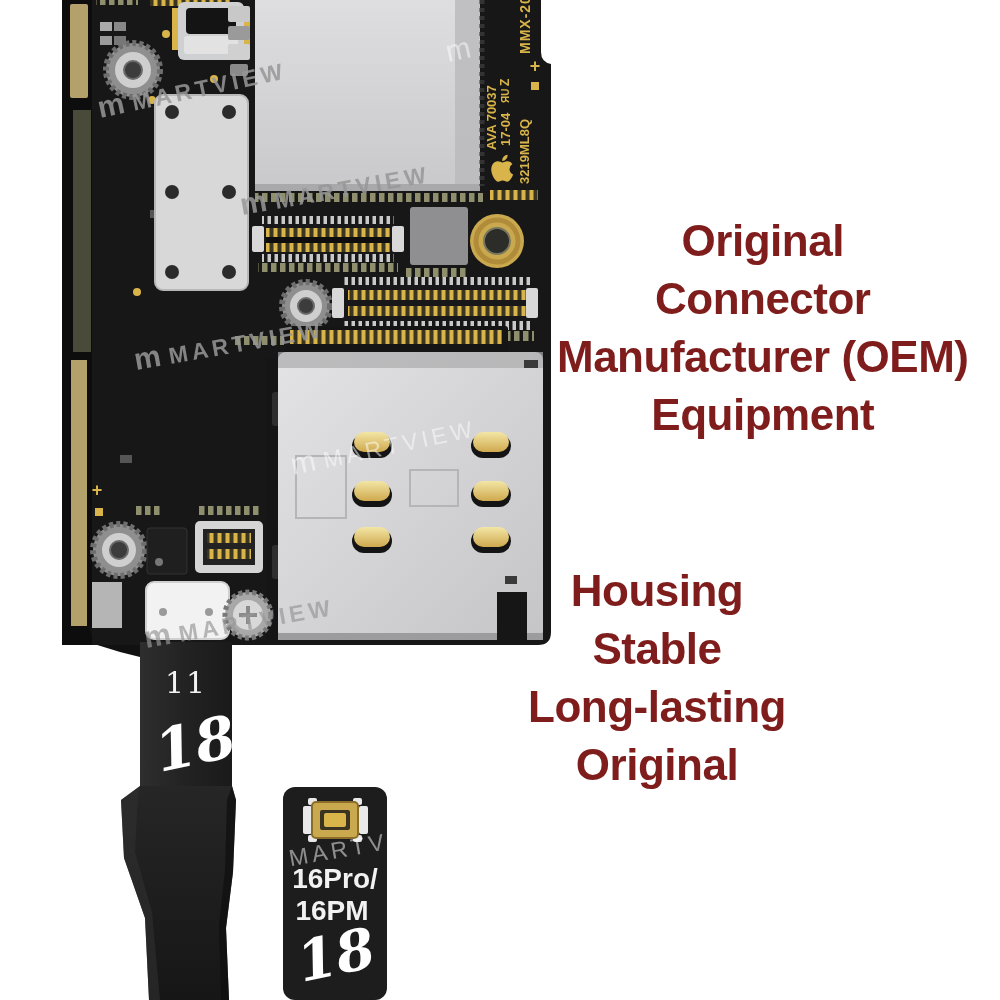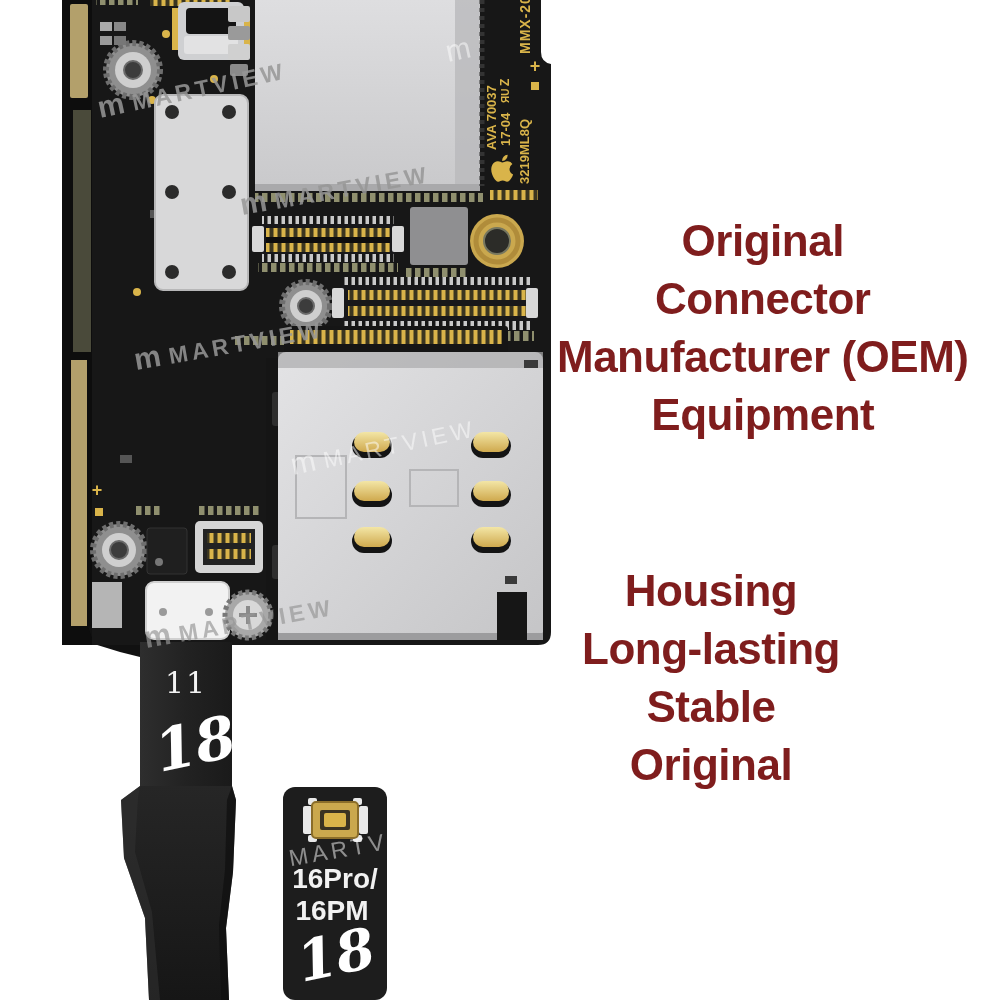--- a/index.html
+++ b/index.html
@@ -323,19 +323,19 @@
     </g>
   </g>
 </svg>
 
   <div class="anno" style="left:557px;top:212px">
     <div>Original</div>
     <div>Connector</div>
     <div>Manufacturer (OEM)</div>
     <div>Equipment</div>
   </div>
-  <div class="anno" style="left:582px;top:562px">
+  <div class="anno" style="left:528px;top:562px">
     <div>Housing</div>
+    <div>Stable</div>
     <div>Long-lasting</div>
-    <div>Stable</div>
     <div>Original</div>
   </div>
 </div>
 
 </body></html>

